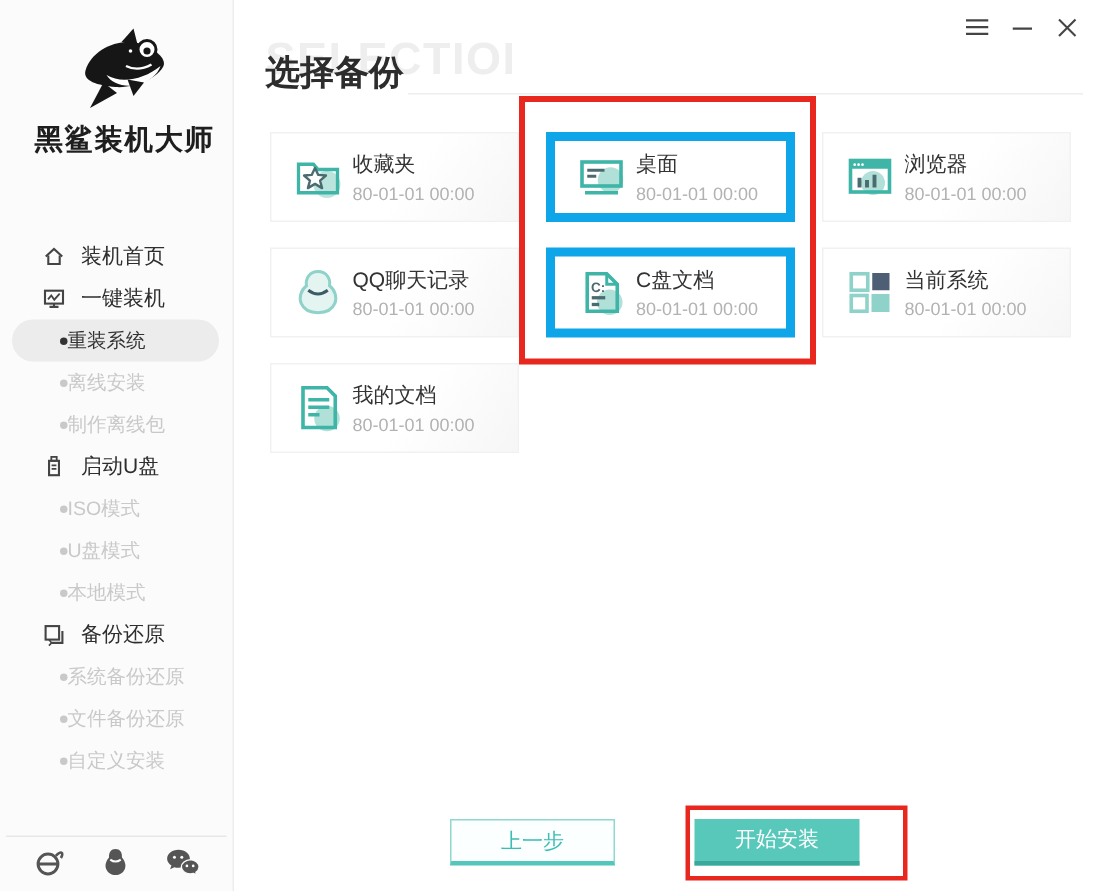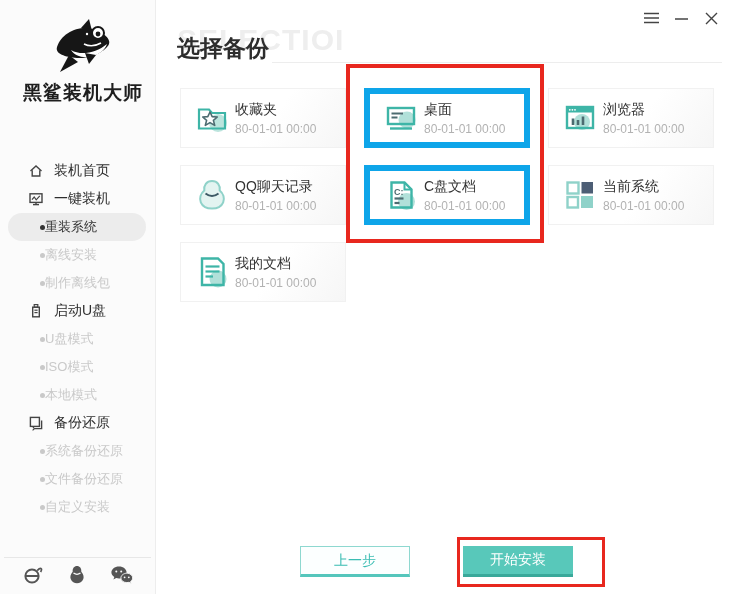--- a/index.html
+++ b/index.html
@@ -126,25 +126,25 @@
         <svg width="16" height="16" viewBox="0 0 16 16">
           <rect x="4.7" y="4.2" width="6.6" height="9.6" fill="none" stroke="#444" stroke-width="1.4"></rect>
           <rect x="6.2" y="1.6" width="3.6" height="2.6" fill="none" stroke="#444" stroke-width="1.2"></rect>
           <line x1="6.4" y1="7.2" x2="9.6" y2="7.2" stroke="#444" stroke-width="1.2"></line>
           <line x1="6.4" y1="9.6" x2="9.6" y2="9.6" stroke="#444" stroke-width="1.2"></line>
         </svg>
         <span>启动U盘</span>
       </div>
       <div class="menu-row sub">
         <span class="dot"></span>
+        <span>ISO模式</span>
+      </div>
+      <div class="menu-row sub">
+        <span class="dot"></span>
         <span>U盘模式</span>
-      </div>
-      <div class="menu-row sub">
-        <span class="dot"></span>
-        <span>ISO模式</span>
       </div>
       <div class="menu-row sub">
         <span class="dot"></span>
         <span>本地模式</span>
       </div>
       <div class="menu-row top">
         <svg width="16" height="16" viewBox="0 0 16 16">
           <rect x="2.4" y="2.4" width="9" height="9" fill="none" stroke="#444" stroke-width="1.4"></rect>
           <path d="M13.6 5.6 V13.6 H6.4" fill="none" stroke="#444" stroke-width="1.4"></path>
           <path d="M4.6 11.4 L6.4 13.6 L4.6 15.4" fill="none" stroke="#444" stroke-width="1.1"></path>

